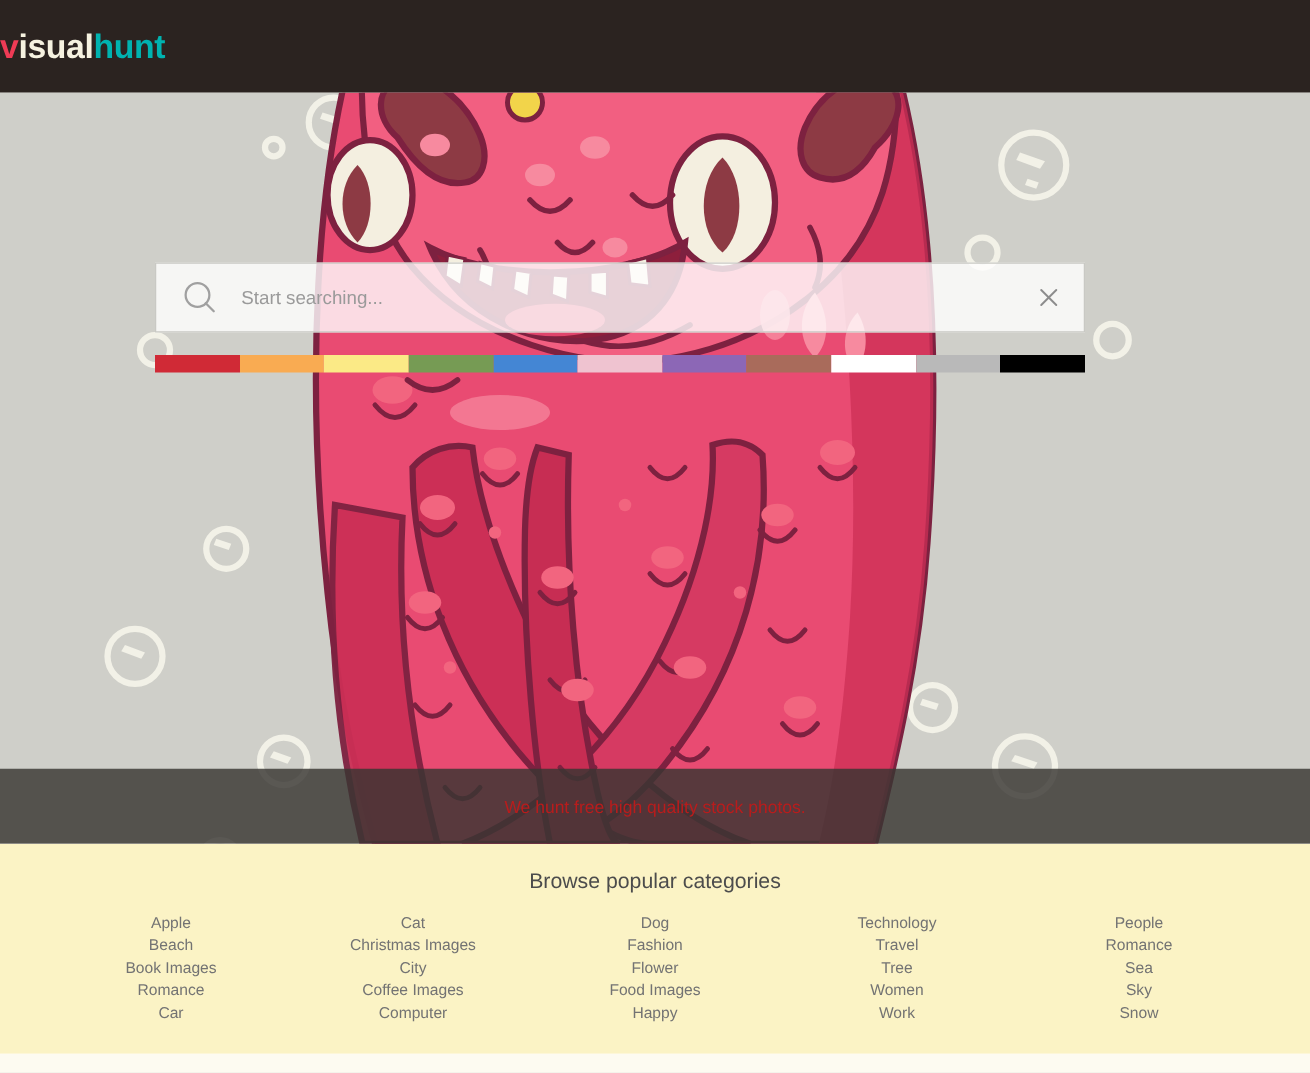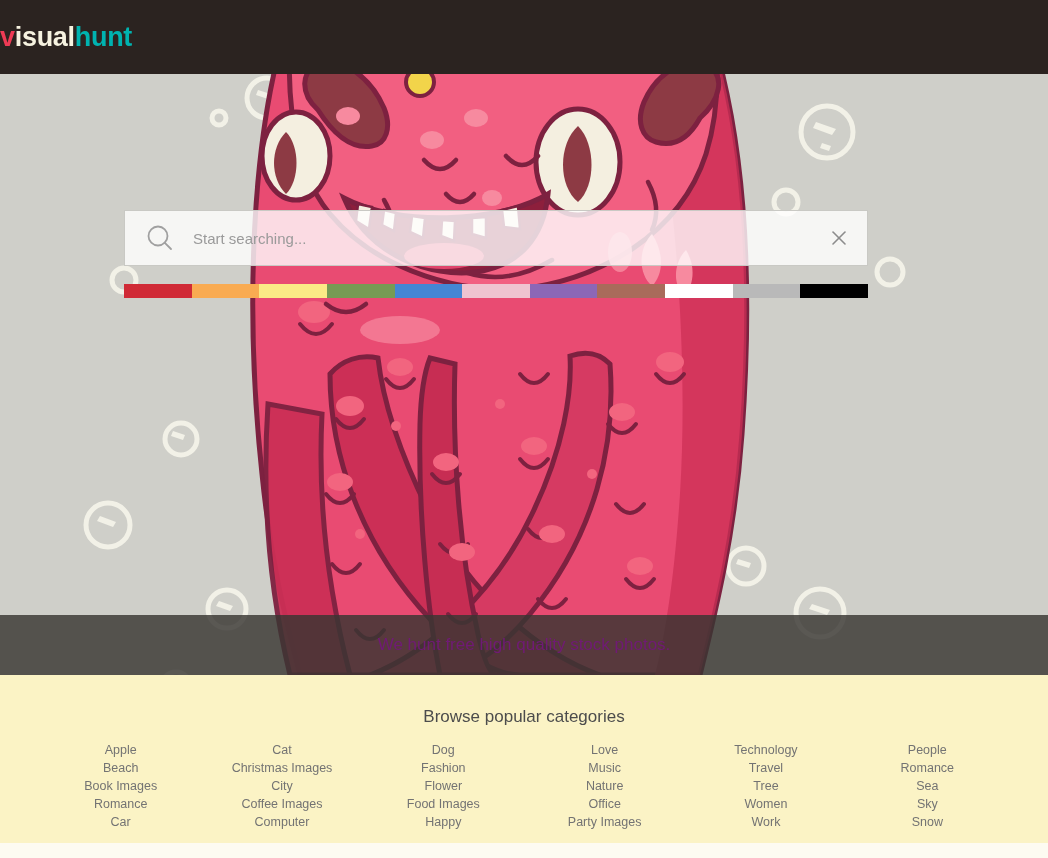--- a/index.html
+++ b/index.html
@@ -87,29 +87,29 @@
     left: 0; right: 0;
     top: 541px;
     height: 60px;
     background: rgba(56,54,50,0.82);
     display: flex;
     align-items: center;
     justify-content: center;
     z-index: 10;
   }
   .tagline {
-    color: #701a75;
-    font-size: 17px;
+    color: #b91c1c;
+    font-size: 14px;
   }
 
   
   .categories {
     background: #fbf3c5;
     height: 168px;
-    padding-top: 32px;
+    padding-top: 20px;
   }
   .cat-title {
     text-align: center;
     font-size: 17px;
     color: #4c4c4c;
     font-weight: normal;
     margin-bottom: 14px;
   }
   .cat-grid {
     display: flex;
@@ -331,27 +331,20 @@
         <a class="cat-link">Computer</a>
       </div>
       <div class="cat-col">
         <a class="cat-link">Dog</a>
         <a class="cat-link">Fashion</a>
         <a class="cat-link">Flower</a>
         <a class="cat-link">Food Images</a>
         <a class="cat-link">Happy</a>
       </div>
       <div class="cat-col">
-        <a class="cat-link">Love</a>
-        <a class="cat-link">Music</a>
-        <a class="cat-link">Nature</a>
-        <a class="cat-link">Office</a>
-        <a class="cat-link">Party Images</a>
-      </div>
-      <div class="cat-col">
         <a class="cat-link">Technology</a>
         <a class="cat-link">Travel</a>
         <a class="cat-link">Tree</a>
         <a class="cat-link">Women</a>
         <a class="cat-link">Work</a>
       </div>
       <div class="cat-col">
         <a class="cat-link">People</a>
         <a class="cat-link">Romance</a>
         <a class="cat-link">Sea</a>

